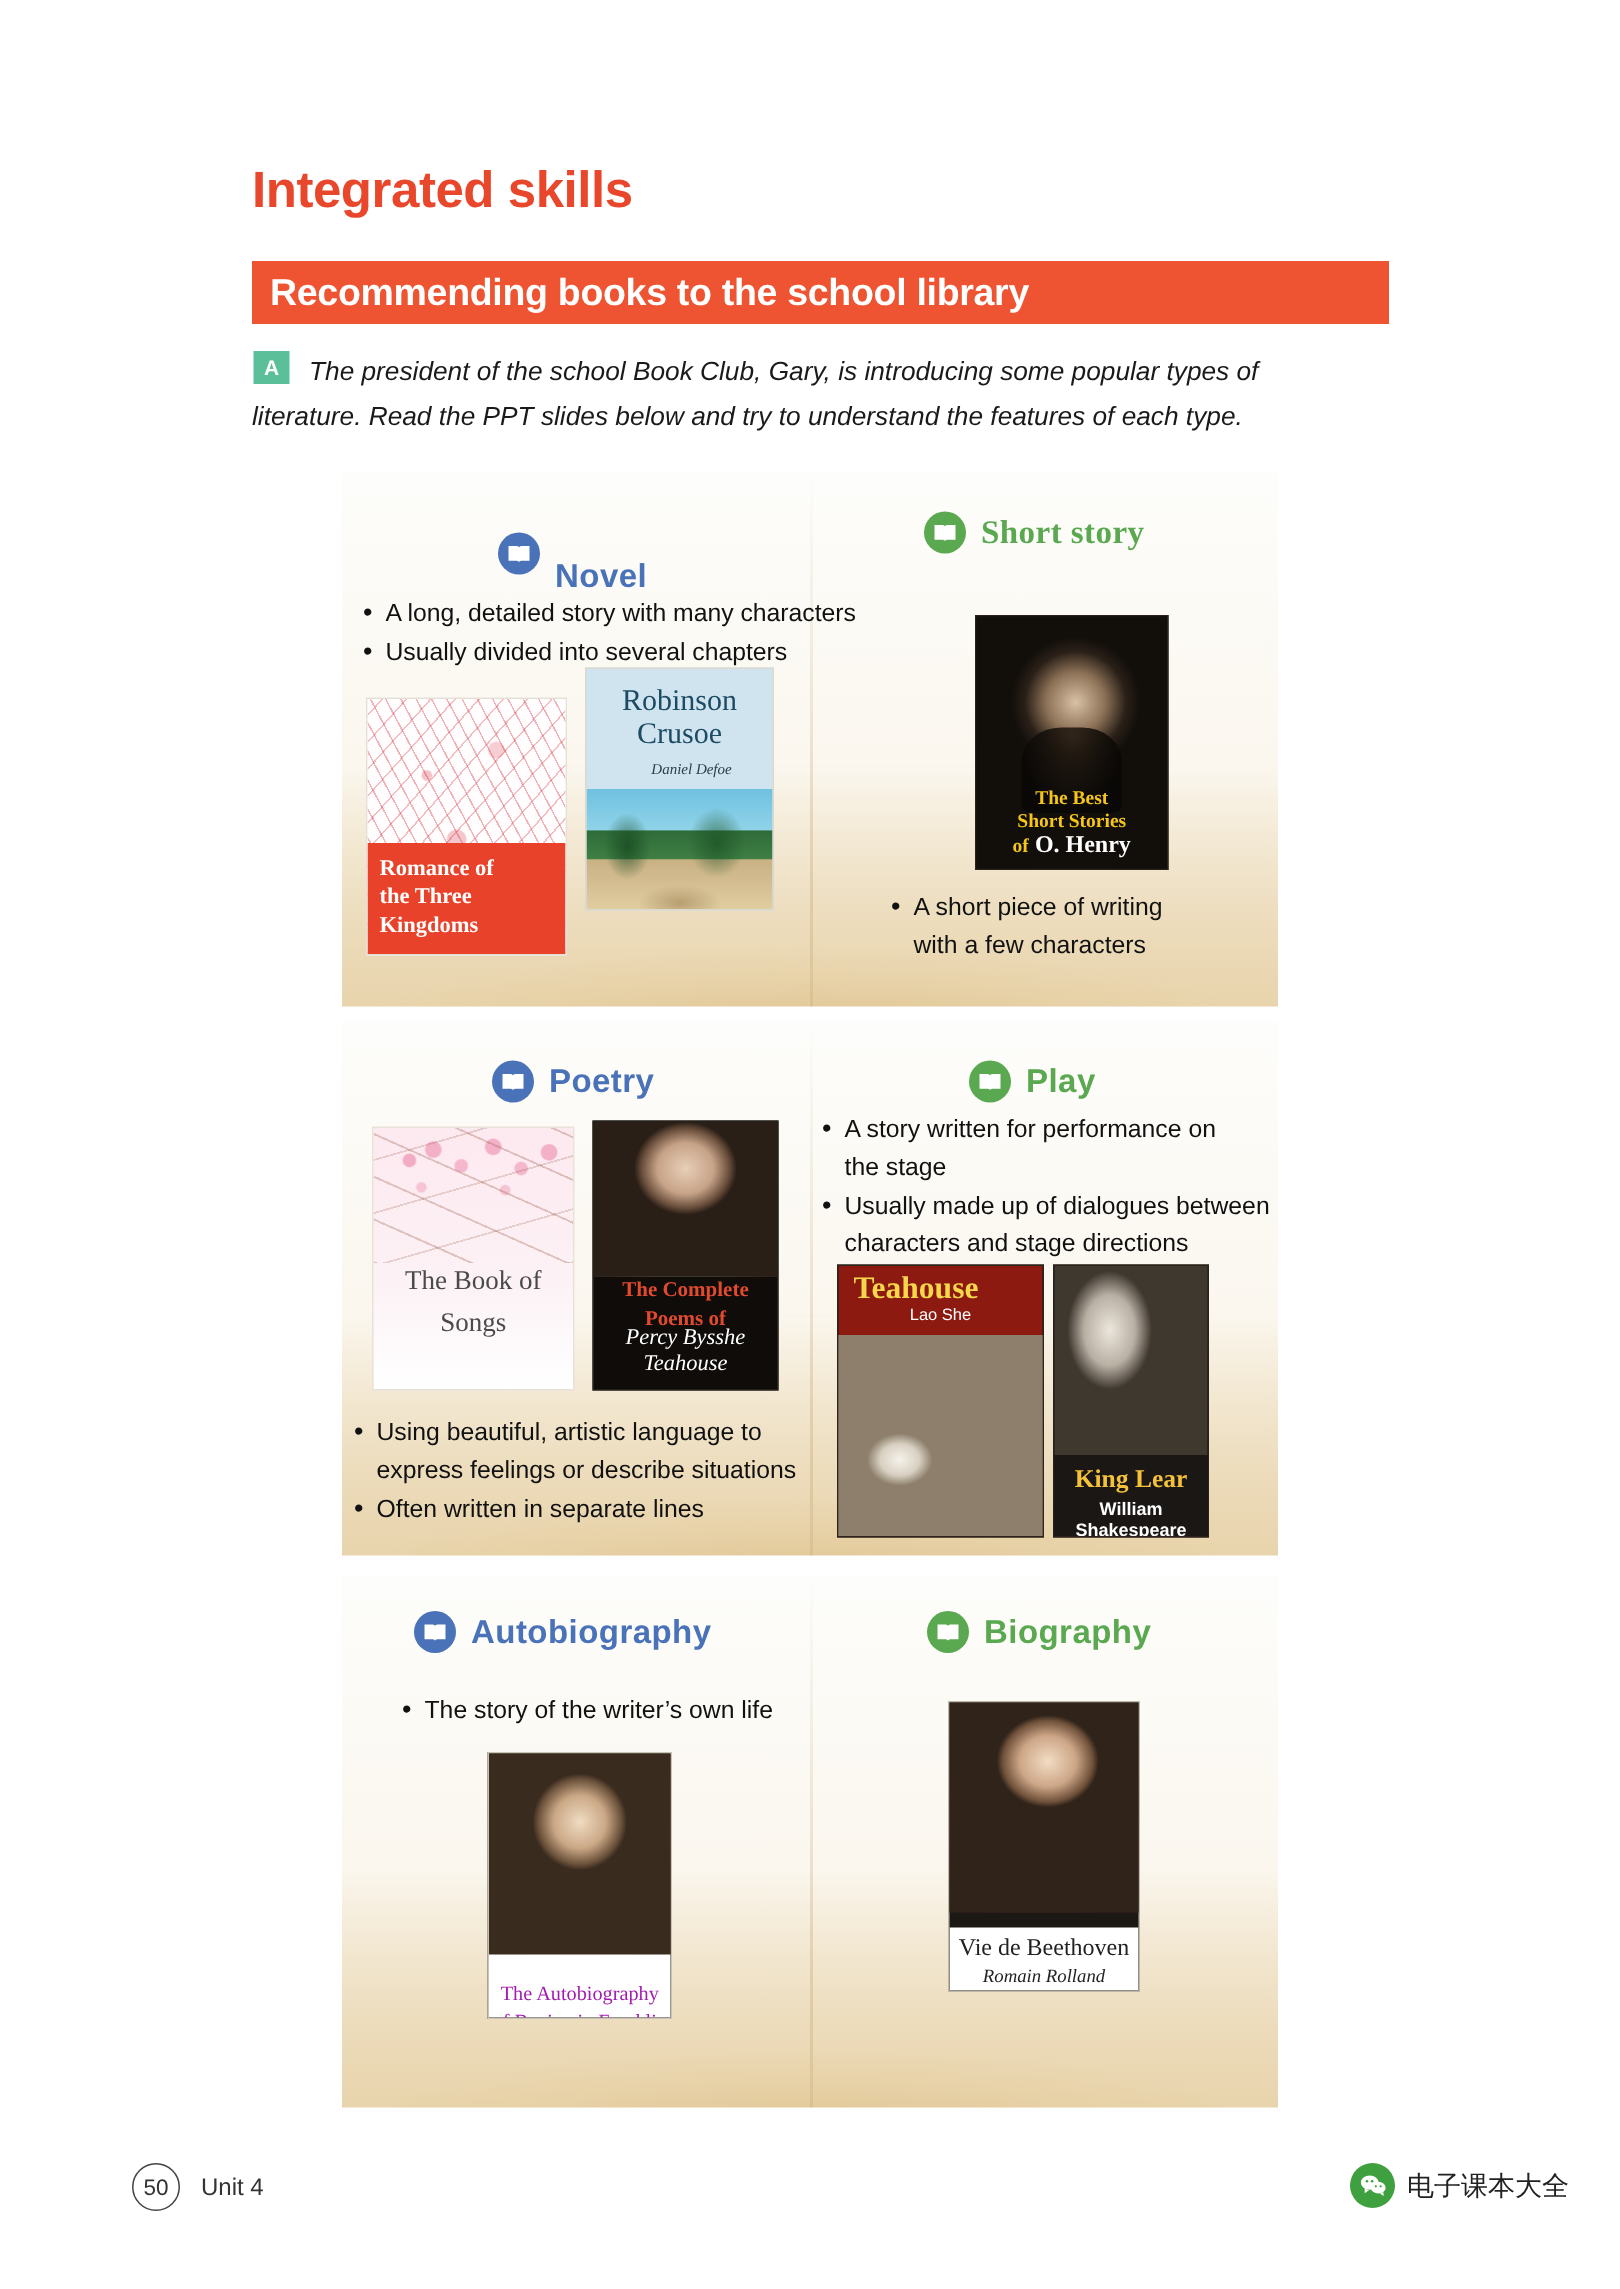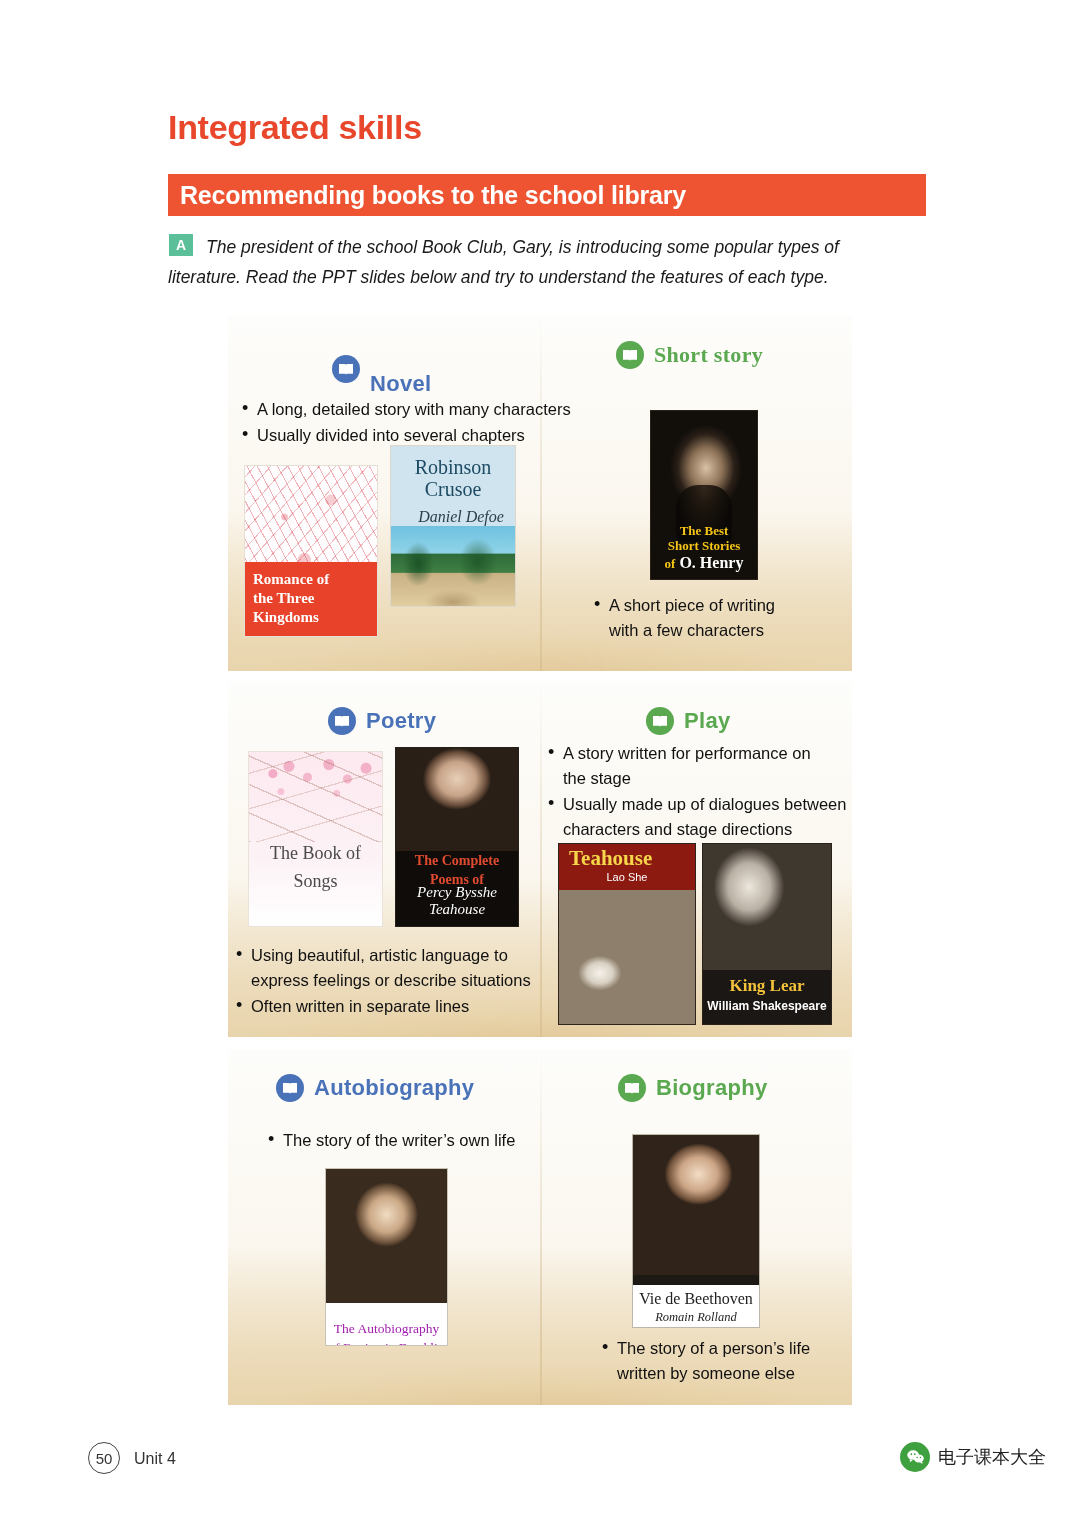--- a/index.html
+++ b/index.html
@@ -152,21 +152,21 @@
   }
   .c-crusoe { background: #cfe4ef; border: 1px solid #dcd8cd; }
   .c-crusoe .top {
     height: 50%;
     text-align: center;
     padding-top: 10px;
     font-family: "Liberation Serif", serif;
     color: #1d4b63;
   }
   .c-crusoe .top .t { font-size: 20px; line-height: 22px; }
-  .c-crusoe .top .a { font-size: 16px; margin-top: 8px; font-style: italic; color: #2b3f4a; padding-left: 16px; }
+  .c-crusoe .top .a { font-size: 10px; margin-top: 8px; font-style: italic; color: #2b3f4a; padding-left: 16px; }
   .c-crusoe .pic {
     position: absolute; left: 0; right: 0; bottom: 0; height: 50%;
     background:
       linear-gradient(to bottom, #6fc1e0 0%, #8fd3e8 34%, #2f6b3a 35%, #3f7f43 58%, #c9b184 59%, #e0cda0 100%);
   }
   .c-crusoe .pic::after {
     content: "";
     position: absolute; inset: 0;
     background:
       radial-gradient(ellipse 18% 40% at 22% 48%, rgba(20,70,30,0.75) 0%, rgba(20,70,30,0) 70%),
@@ -423,21 +423,21 @@
     </div>
 
     <div class="cover c-crusoe" style="left:162px; top:130px; width:126px; height:162px;">
       <div class="top">
         <div class="t">Robinson<br>Crusoe</div>
         <div class="a">Daniel Defoe</div>
       </div>
       <div class="pic"></div>
     </div>
 
-    <div class="cover c-ohenry" style="left:422px; top:95px; width:108px; height:170px;">
+    <div class="cover c-ohenry" style="left:422px; top:95px; width:129px; height:170px;">
       <div class="photo"></div>
       <div class="cap">
         <div class="y">The Best</div>
         <div class="y">Short Stories</div>
         <div class="w"><em>of</em> <span>O. Henry</span></div>
       </div>
     </div>
   </div>
 
   <div class="slide" id="slide2">
@@ -497,21 +497,21 @@
     </div>
 
     <div class="cover c-teahouse" style="left:330px; top:162px; width:138px; height:182px;">
       <div class="band">
         <div class="t">Teahouse</div>
         <div class="a">Lao She</div>
       </div>
       <div class="photo"></div>
     </div>
 
-    <div class="cover c-lear" style="left:474px; top:162px; width:130px; height:182px;">
+    <div class="cover c-lear" style="left:474px; top:162px; width:104px; height:182px;">
       <div class="photo"></div>
       <div class="band">
         <div class="t">King Lear</div>
         <div class="a">William Shakespeare</div>
       </div>
     </div>
   </div>
 
   <div class="slide" id="slide3">
 
@@ -530,26 +530,20 @@
             <path d="M1 2h5.5c.8 0 1.5.5 1.5 1.2V13c0-.7-.7-1.2-1.5-1.2H1zM15 2H9.5C8.7 2 8 2.5 8 3.2V13c0-.7.7-1.2 1.5-1.2H15z" fill="#fff"></path>
           </svg>
       </span>
       <span class="sec-title" style="color:#5aa84f;">Biography</span>
     </div>
 
     <ul class="bullets" style="left:40px; top:78px; width:330px;">
       <li>The story of the writer’s own life</li>
     </ul>
 
-    <ul class="bullets" style="left:374px; top:286px; width:250px;">
-      <li>
-        <span>The story of a person’s life</span><br>
-        <span>written by someone else</span>
-      </li>
-    </ul>
 
     <div class="cover c-franklin" style="left:97px; top:118px; width:123px; height:178px;">
       <div class="photo"></div>
       <div class="band">
         <div>The Autobiography</div>
         <div>of Benjamin Franklin</div>
       </div>
     </div>
 
     <div class="cover c-beethoven" style="left:404px; top:84px; width:128px; height:194px;">

